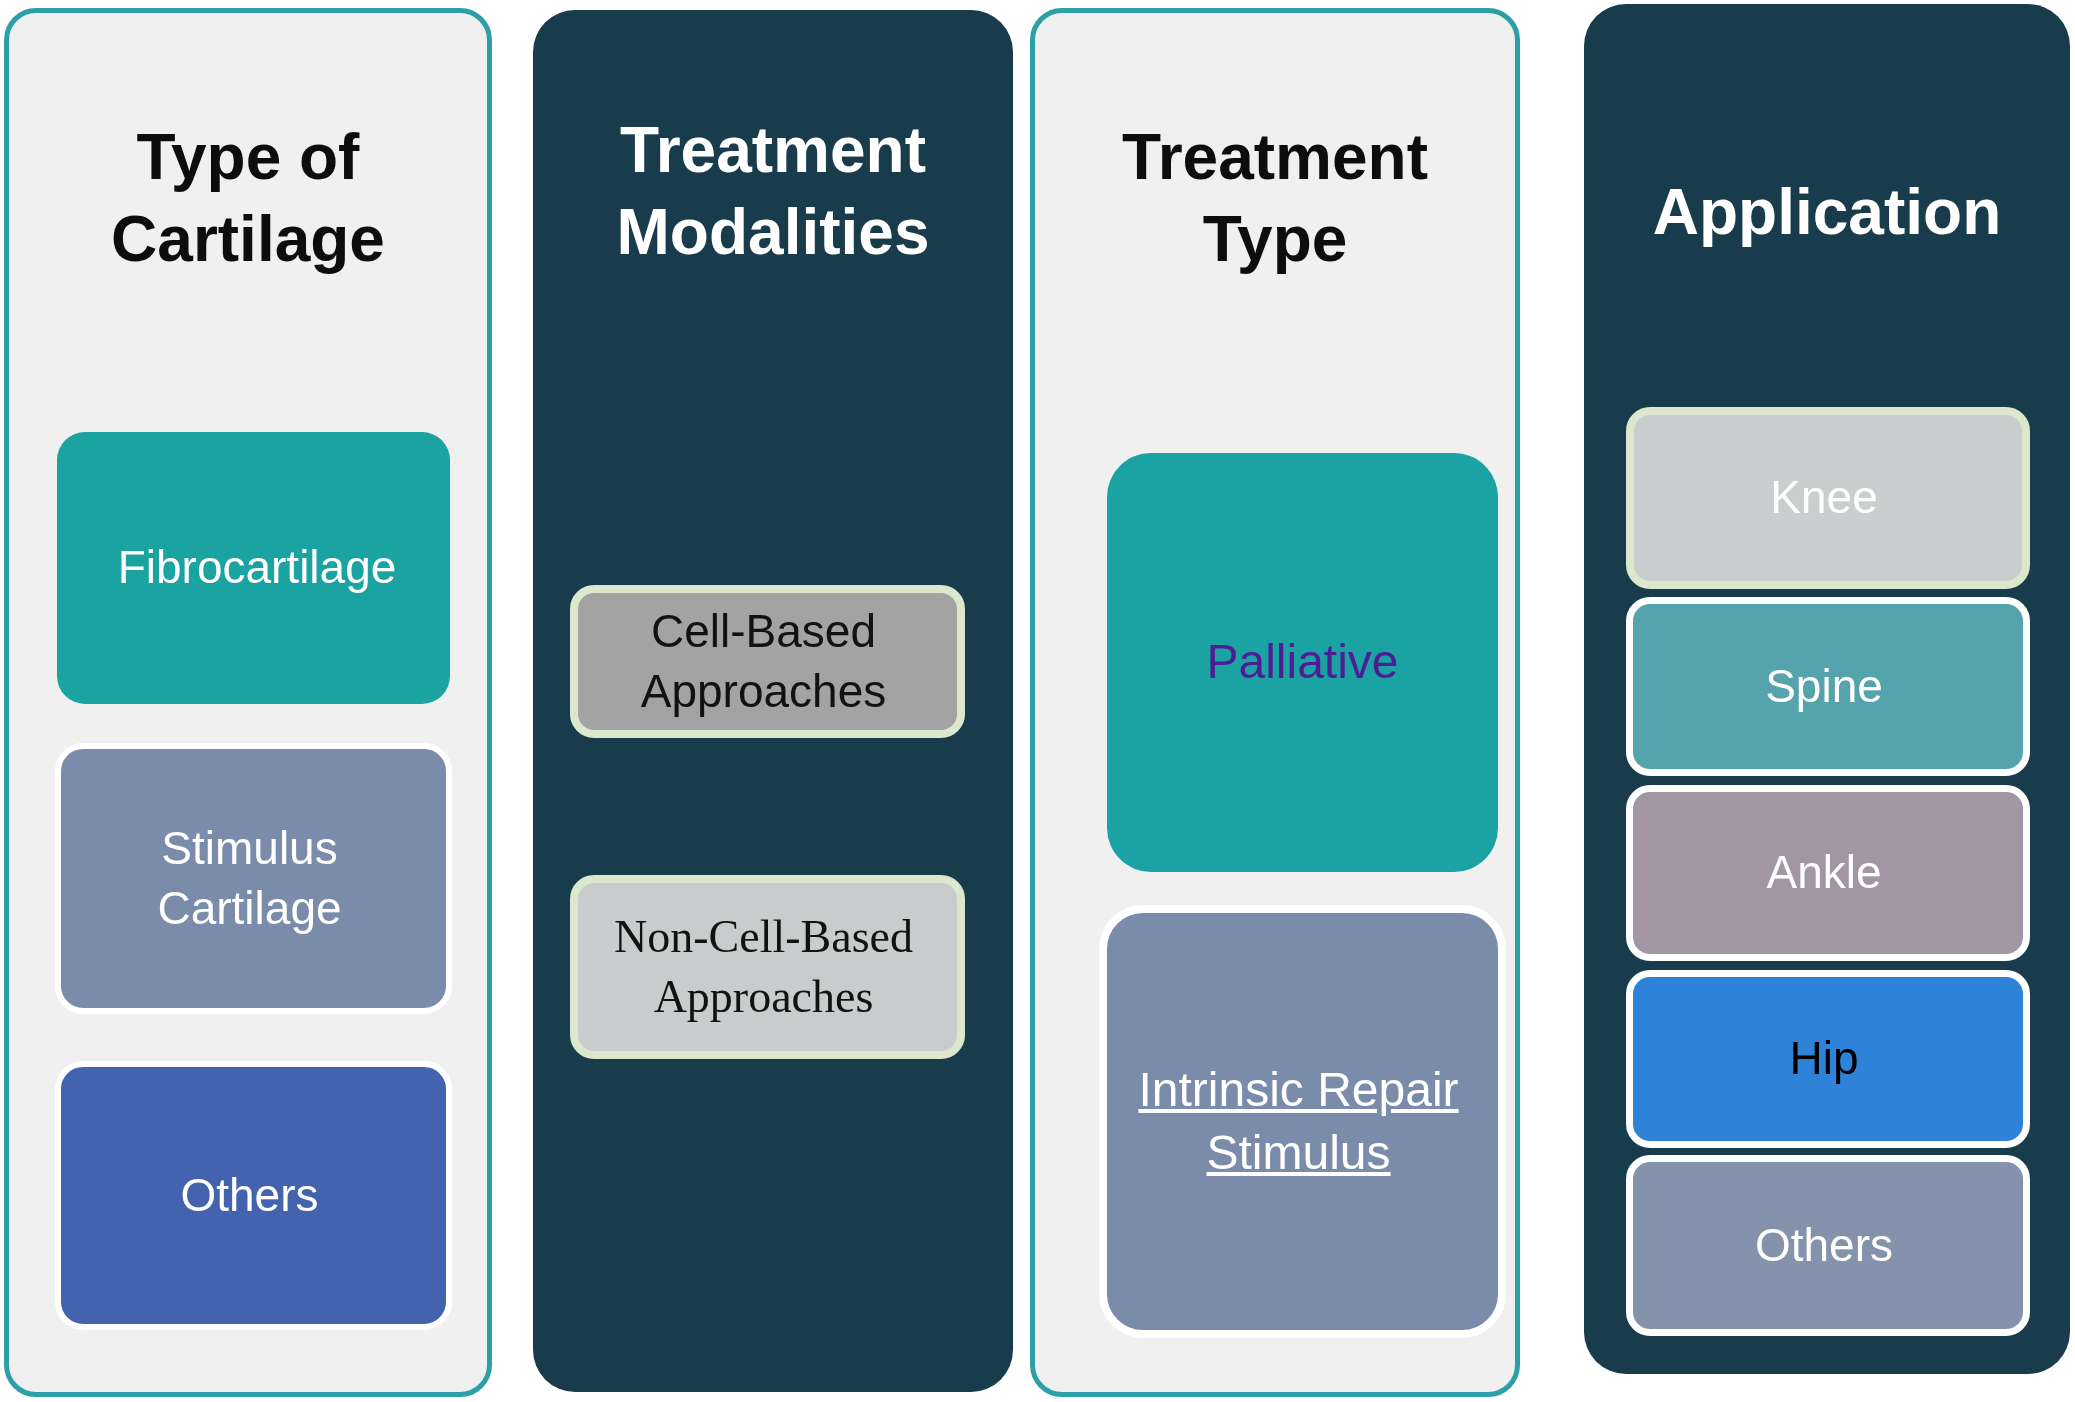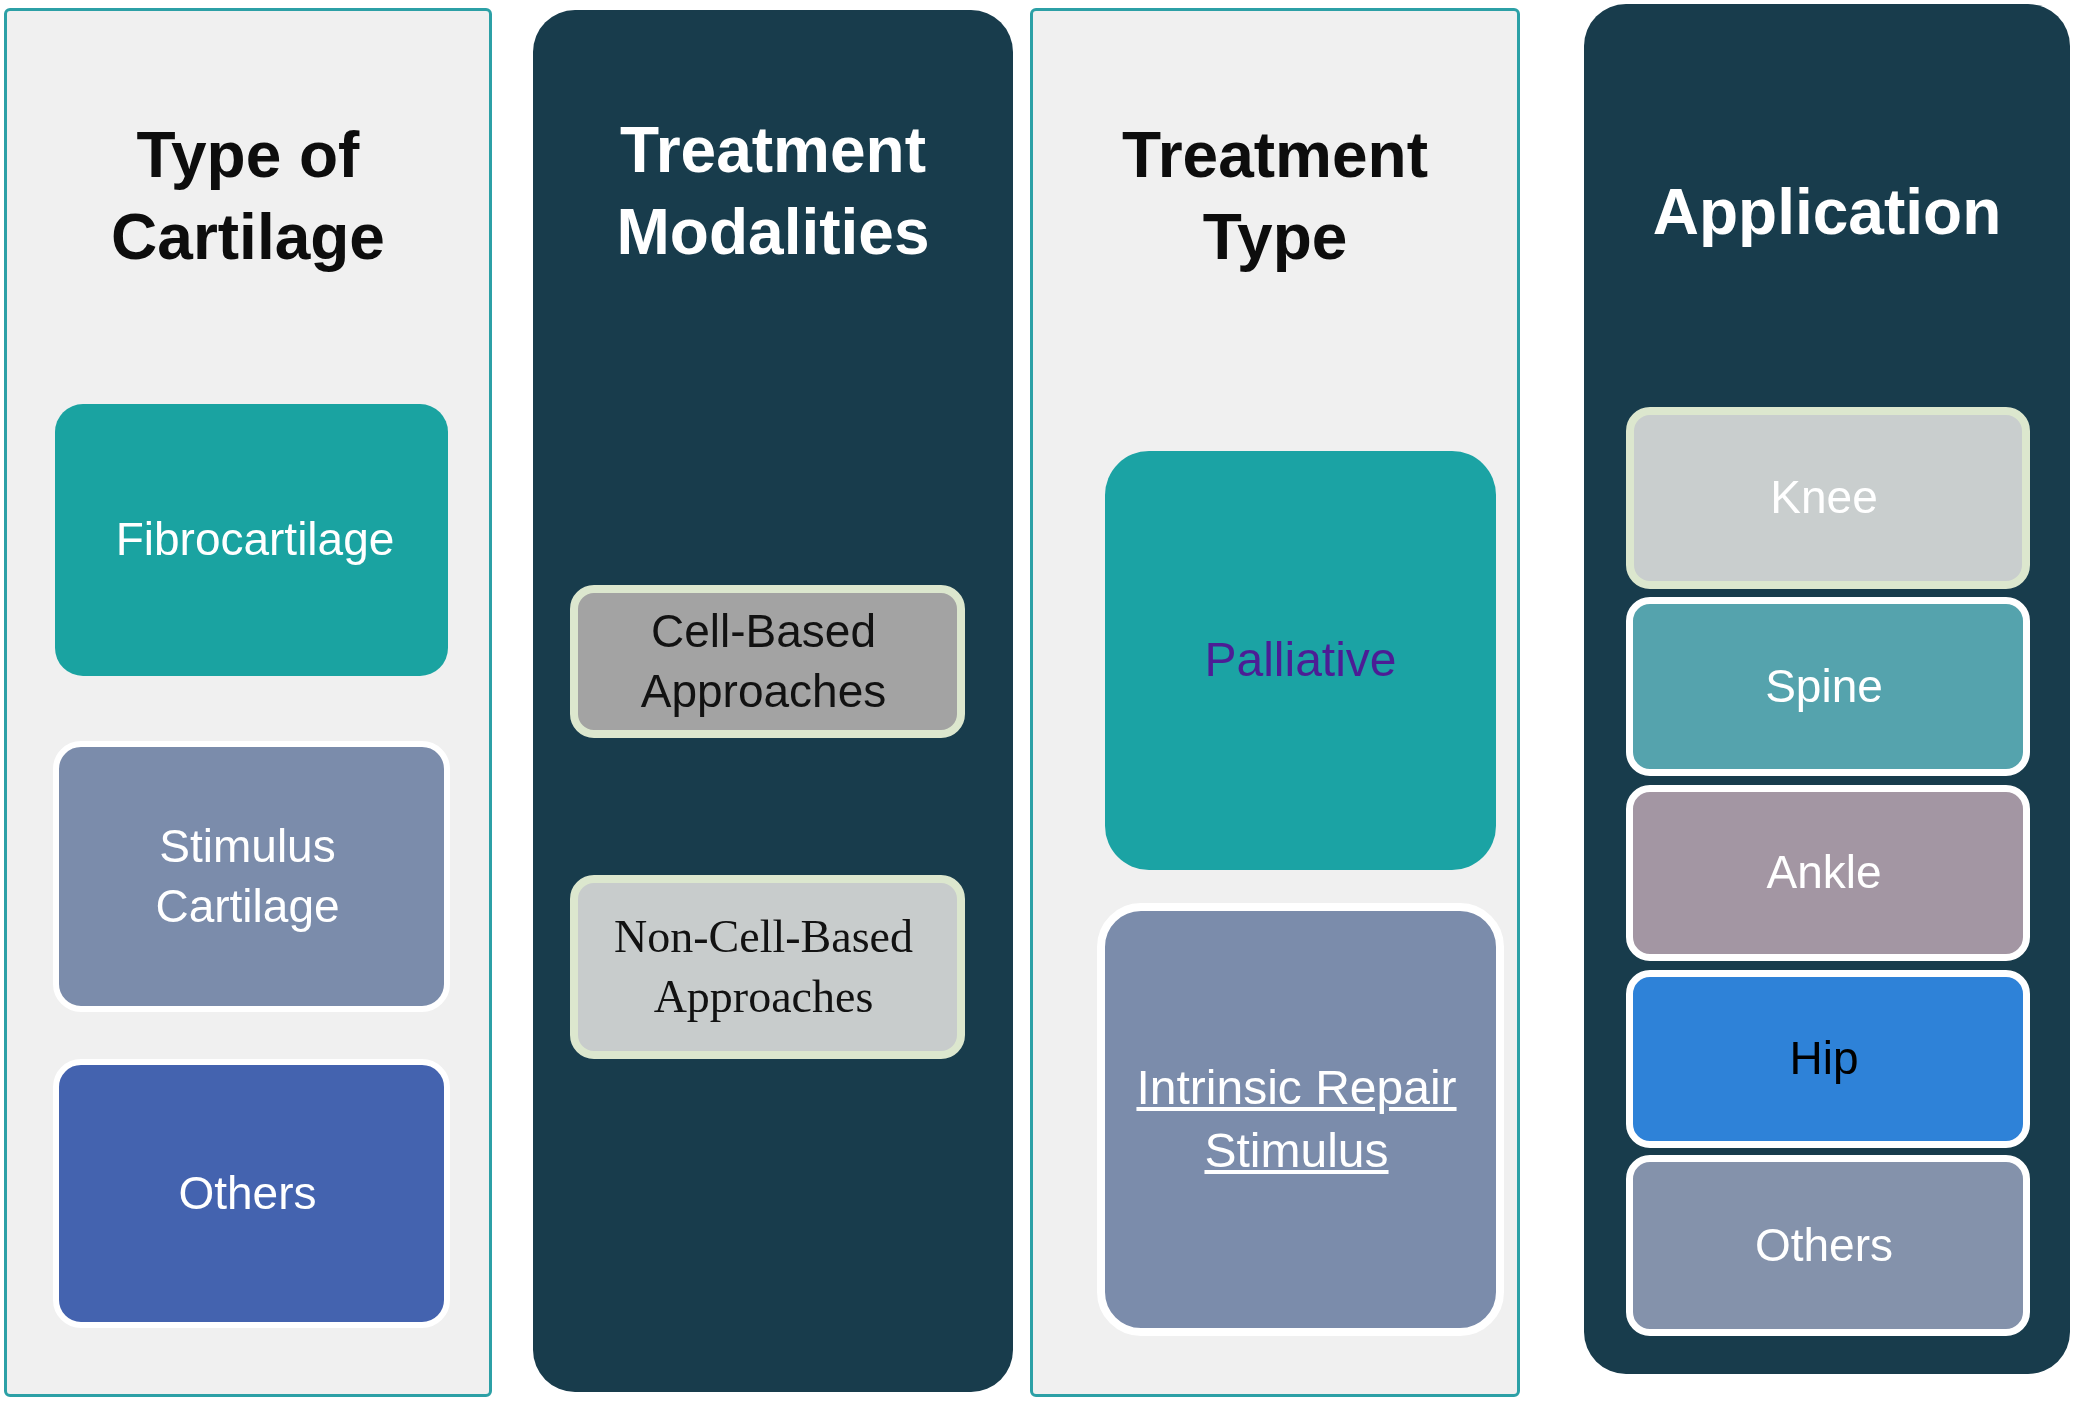--- a/index.html
+++ b/index.html
@@ -1,20 +1,20 @@
 <!DOCTYPE html>
 <html><head>
 <meta charset="utf-8">
 <style>
   html,body { margin:0; padding:0; background:#FFFFFF; }
   body { width:2075px; height:1402px; font-family:"Liberation Sans", sans-serif; }
   .canvas { position:relative; width:2075px; height:1402px; background:#FFFFFF; overflow:hidden; }
 
   .col { position:absolute; box-sizing:border-box; }
-  .col-light { border:3px solid #404040; border-radius:6px; }
+  .col-light { border:5px solid #404040; border-radius:32px; }
   .col-dark  { border-radius:42px; }
 
   .col1 { left:4px;    top:8px;  width:488px; height:1389px; }
   .col2 { left:533px;  top:10px; width:480px; height:1382px; }
   .col3 { left:1030px; top:8px;  width:490px; height:1389px; }
   .col4 { left:1584px; top:4px; width:486px; height:1370px; }
 
   .col-title {
     position:absolute; left:0; width:100%;
     text-align:center; font-weight:bold; font-size:64px; line-height:1.28;
@@ -27,21 +27,21 @@
 
   .box {
     position:absolute; box-sizing:border-box;
     display:flex; align-items:center; justify-content:center;
     text-align:center; font-size:46px; line-height:1.3;
     padding:8px 24px;
   }
   .bordered { border-style:solid;padding-left:16px; }
 
   
-  .c1-b1 { left:48px; top:393px; width:393px; height:272px; border-radius:28px;padding-left:31px; }
+  .c1-b1 { left:48px; top:419px; width:393px; height:272px; border-radius:28px;padding-left:31px; }
   .c1-b2 { left:46px; top:730px; width:397px; height:271px; border-radius:28px; border-width:6px; }
   .c1-b3 { left:46px; top:1048px; width:397px; height:269px; border-radius:28px; border-width:6px; }
 
   
   .c2-b1 { left:37px; top:575px; width:395px; height:153px; border-radius:24px; border-width:8px; }
   .c2-b2 { left:37px; top:865px; width:395px; height:184px; border-radius:24px; border-width:8px;font-family:Liberation Serif, serif; }
 
   
   .c3-b1 { left:72px; top:440px; width:391px; height:419px; border-radius:44px; font-size:48px; }
   .c3-b2 { left:64px; top:892px; width:407px; height:433px; border-radius:44px; border-width:8px; font-size:48px;text-decoration:underline; }

